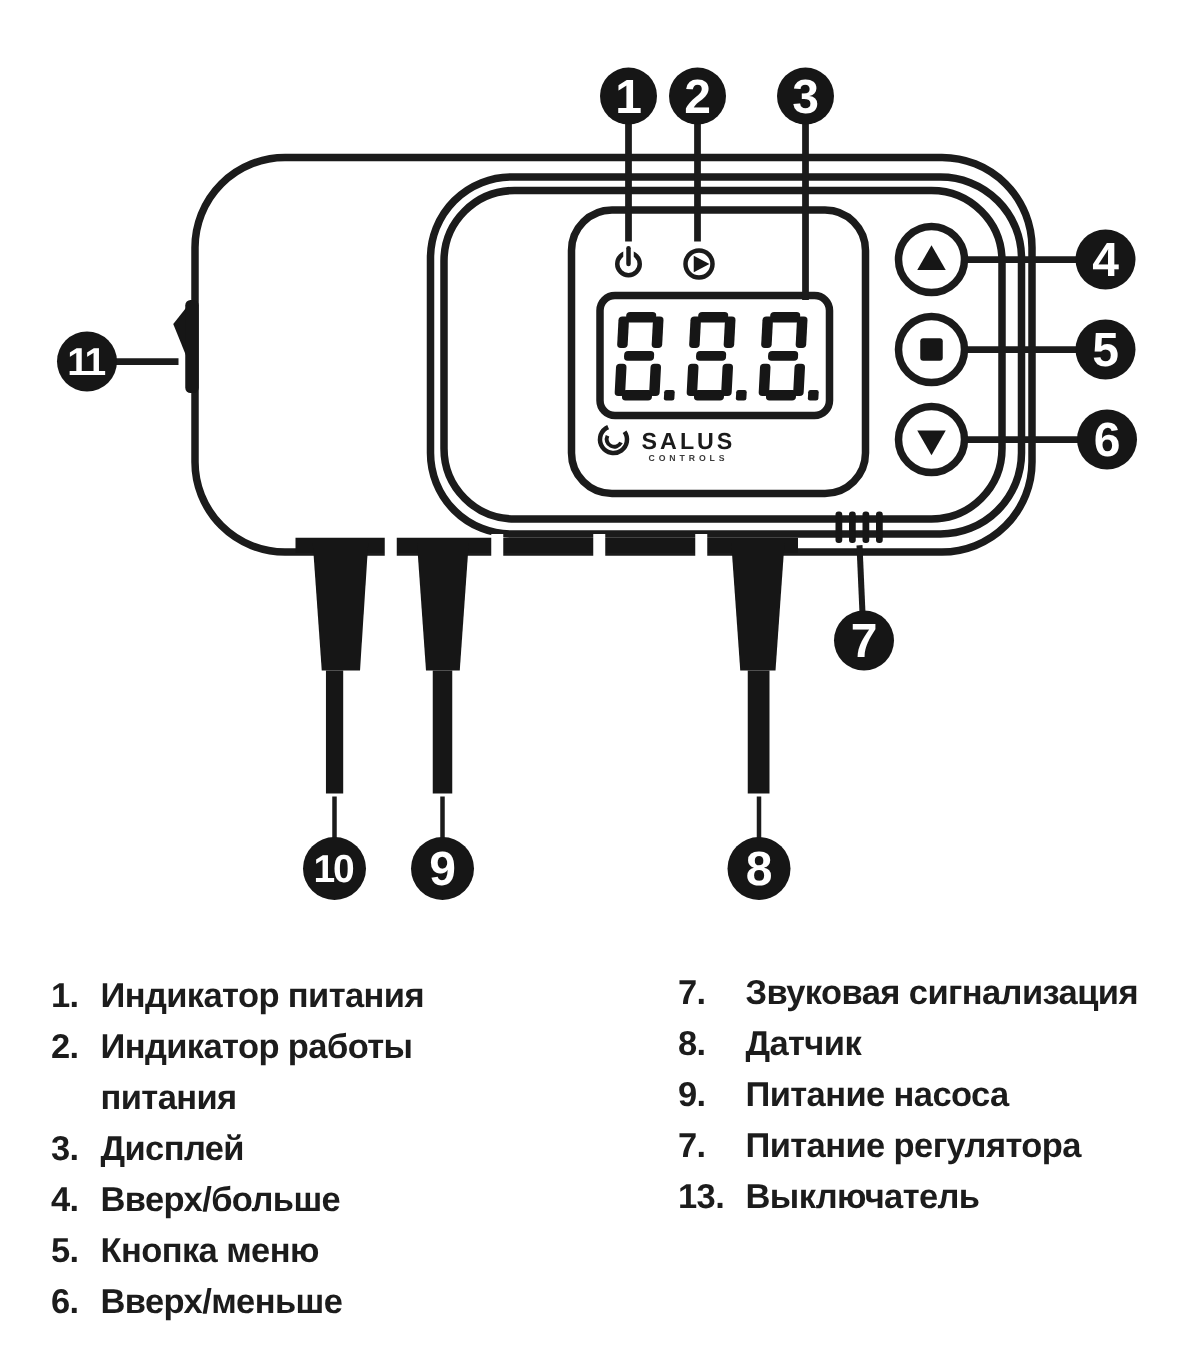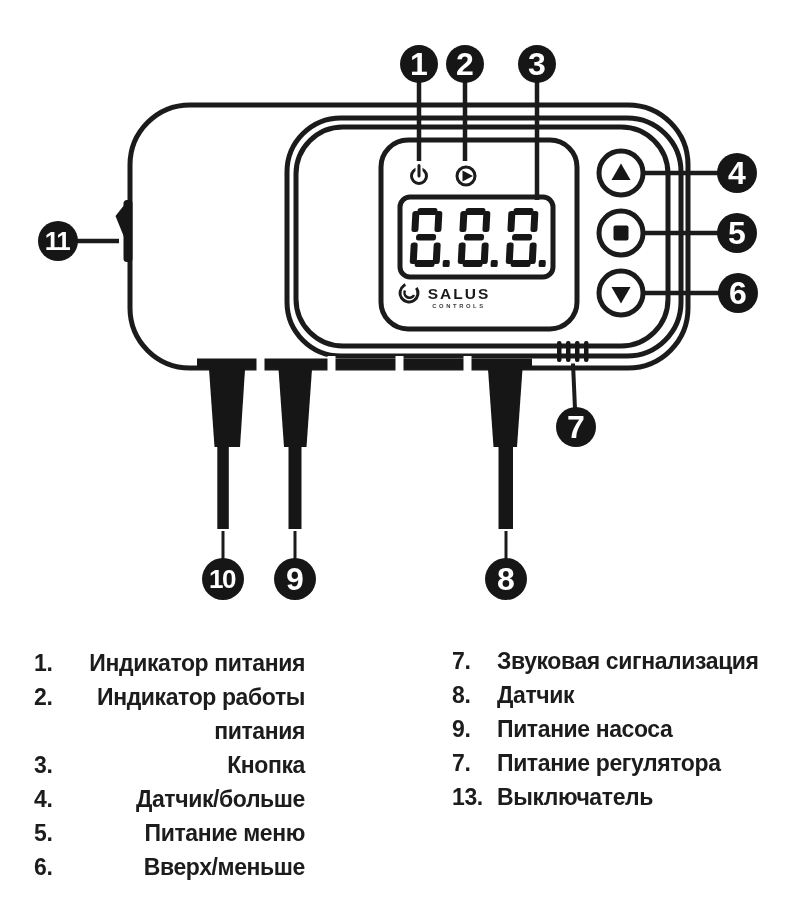--- a/index.html
+++ b/index.html
@@ -39,21 +39,21 @@
   .legend-col { position: absolute; display: flex; flex-direction: column; }
   .legend-col-left  { left: 34px;  top: 646px; }
   .legend-col-right { left: 452px; top: 644px; }
   .leg-row { display: flex; align-items: flex-start; }
   .leg-num, .leg-label {
     font-weight: bold; font-size: 23px; line-height: 34px;
     color: #1c1c1c; letter-spacing: -0.4px;
   }
   .legend-col-left  .leg-num { flex: 0 0 33px; }
   .legend-col-right .leg-num { flex: 0 0 45px; }
-  .legend-col-left  .leg-label { width: 238px; text-align: right; }
+  .legend-col-left  .leg-label { width: 238px; }
   .legend-col-right .leg-label { width: 305px; }
 
   .visually-hidden {
     position: absolute; width: 1px; height: 1px;
     overflow: hidden; clip: rect(0 0 0 0); white-space: nowrap;
   }
 </style>
 </head>
 <body>
 
@@ -236,29 +236,29 @@
     <div class="leg-row">
       <span class="leg-num">1.</span>
       <span class="leg-label">Индикатор питания</span>
     </div>
     <div class="leg-row">
       <span class="leg-num">2.</span>
       <span class="leg-label">Индикатор работы питания</span>
     </div>
     <div class="leg-row">
       <span class="leg-num">3.</span>
-      <span class="leg-label">Кнопка</span>
+      <span class="leg-label">Дисплей</span>
     </div>
     <div class="leg-row">
       <span class="leg-num">4.</span>
-      <span class="leg-label">Датчик/больше</span>
+      <span class="leg-label">Вверх/больше</span>
     </div>
     <div class="leg-row">
       <span class="leg-num">5.</span>
-      <span class="leg-label">Питание меню</span>
+      <span class="leg-label">Кнопка меню</span>
     </div>
     <div class="leg-row">
       <span class="leg-num">6.</span>
       <span class="leg-label">Вверх/меньше</span>
     </div>
   </div>
 
   <div class="legend-col legend-col-right">
     <div class="leg-row">
       <span class="leg-num">7.</span>

